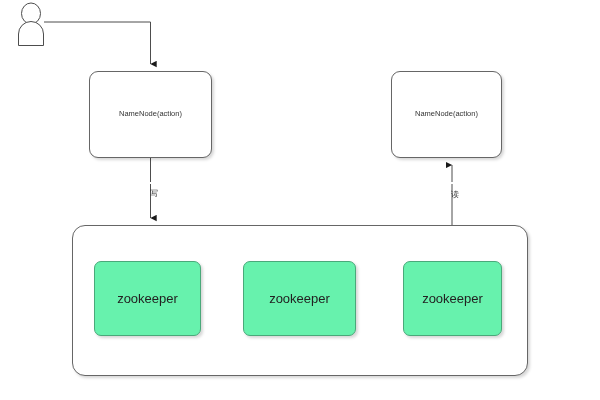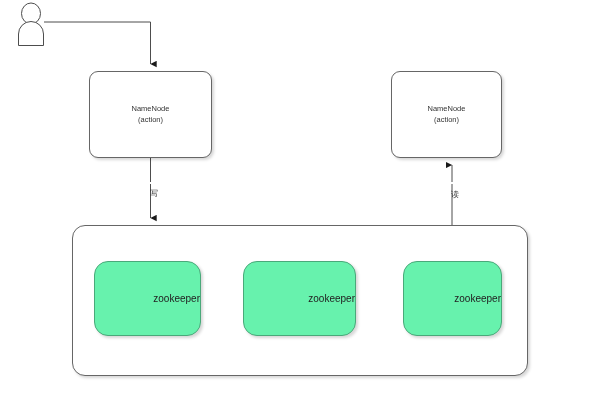--- a/index.html
+++ b/index.html
@@ -25,21 +25,20 @@
     height: 400px;
   }
   .node {
     position: absolute;
     box-sizing: border-box;
     background: #ffffff;
     border: 1px solid #666666;
     border-radius: 9px;
     box-shadow: 2px 2px 3px rgba(0,0,0,0.16);
     display: flex;
-    flex-direction: column;
     align-items: center;
     justify-content: center;
     color: #333333;
     font-size: 7.5px;
     line-height: 1.45;
     text-align: center;
   }
   .node .ln {
     display: block;
     white-space: nowrap;
@@ -66,27 +65,27 @@
     background: #ffffff;
     border: 1px solid #666666;
     border-radius: 13px;
     box-shadow: 2px 2px 3px rgba(0,0,0,0.16);
   }
   .zk-node {
     position: absolute;
     box-sizing: border-box;
     background: #67f2ad;
     border: 1px solid #4aa97a;
-    border-radius: 14px;
+    border-radius: 7px;
     box-shadow: 2px 2px 3px rgba(0,0,0,0.16);
     display: flex;
     align-items: center;
-    justify-content: flex-end;
+    justify-content: center;
     color: #222222;
-    font-size: 10px;
+    font-size: 13px;
     text-align: center;
     white-space: nowrap;
   }
   #zk-1 { left: 94px;  top: 261px; width: 107px; height: 75px; }
   #zk-2 { left: 243px; top: 261px; width: 113px; height: 75px; }
   #zk-3 { left: 403px; top: 261px; width: 99px;  height: 75px; }
 
   .edge-label {
     position: absolute;
     background: #ffffff;

